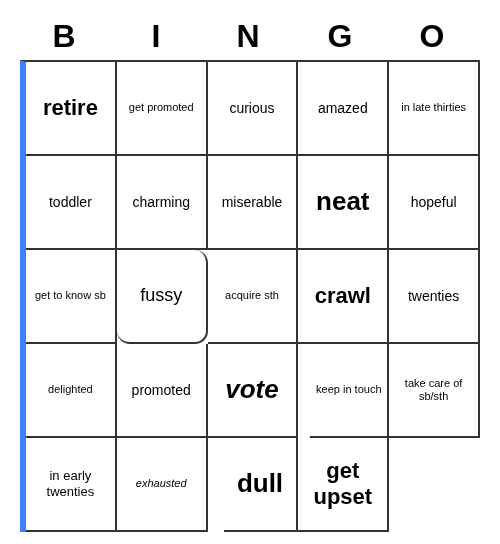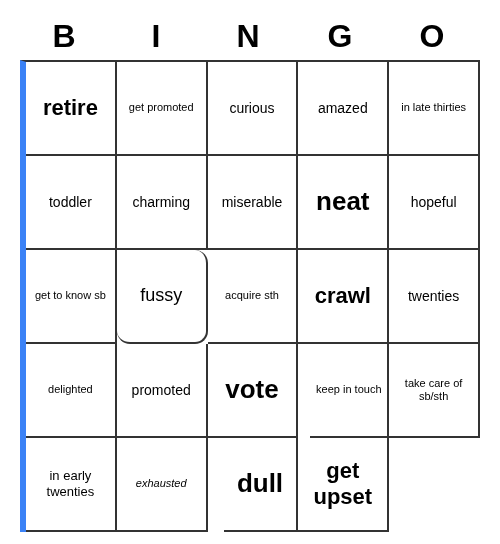--- a/index.html
+++ b/index.html
@@ -72,21 +72,21 @@
       <div class="bingo-cell" style="font-size: 14px; font-weight: normal;">miserable</div>
       <div class="bingo-cell" style="font-size: 26px; font-weight: bold;">neat</div>
       <div class="bingo-cell" style="font-size: 14px; font-weight: normal;">hopeful</div>
       <div class="bingo-cell" style="font-size: 11px; font-weight: normal;">get to know sb</div>
       <div class="bingo-cell" style="font-size: 18px; font-weight: normal; border-radius: 13px;">fussy</div>
       <div class="bingo-cell" style="font-size: 11px; font-weight: normal;">acquire sth</div>
       <div class="bingo-cell" style="font-size: 22px; font-weight: bold;">crawl</div>
       <div class="bingo-cell" style="font-size: 14px; font-weight: normal;">twenties</div>
       <div class="bingo-cell" style="font-size: 11px; font-weight: normal;">delighted</div>
       <div class="bingo-cell" style="font-size: 14px; font-weight: normal;">promoted</div>
-      <div class="bingo-cell" style="font-size: 26px; font-weight: bold;">vote</div>
+      <div class="bingo-cell" style="font-size: 26px; font-weight: bold; font-style: italic;">vote</div>
       <div class="bingo-cell" style="font-size: 11px; font-weight: normal; margin-left: 12px;">keep in touch</div>
       <div class="bingo-cell" style="font-size: 11px; font-weight: normal;">take care of sb/sth</div>
       <div class="bingo-cell" style="font-size: 13px; font-weight: normal;">in early twenties</div>
       <div class="bingo-cell" style="font-size: 11px; font-weight: normal; font-style: italic;">exhausted</div>
       <div class="bingo-cell" style="font-size: 26px; font-weight: bold; margin-left: 16px;">dull</div>
       <div class="bingo-cell" style="font-size: 22px; font-weight: bold;">get upset</div>
     </div>
 </div>
 
 </body></html>

